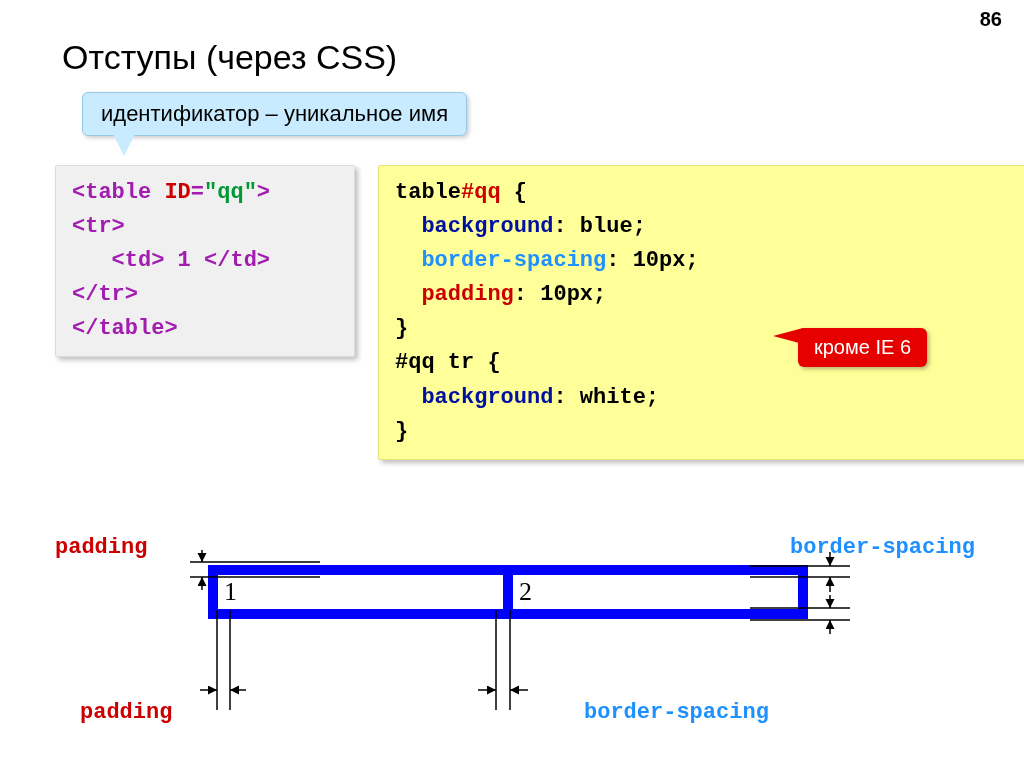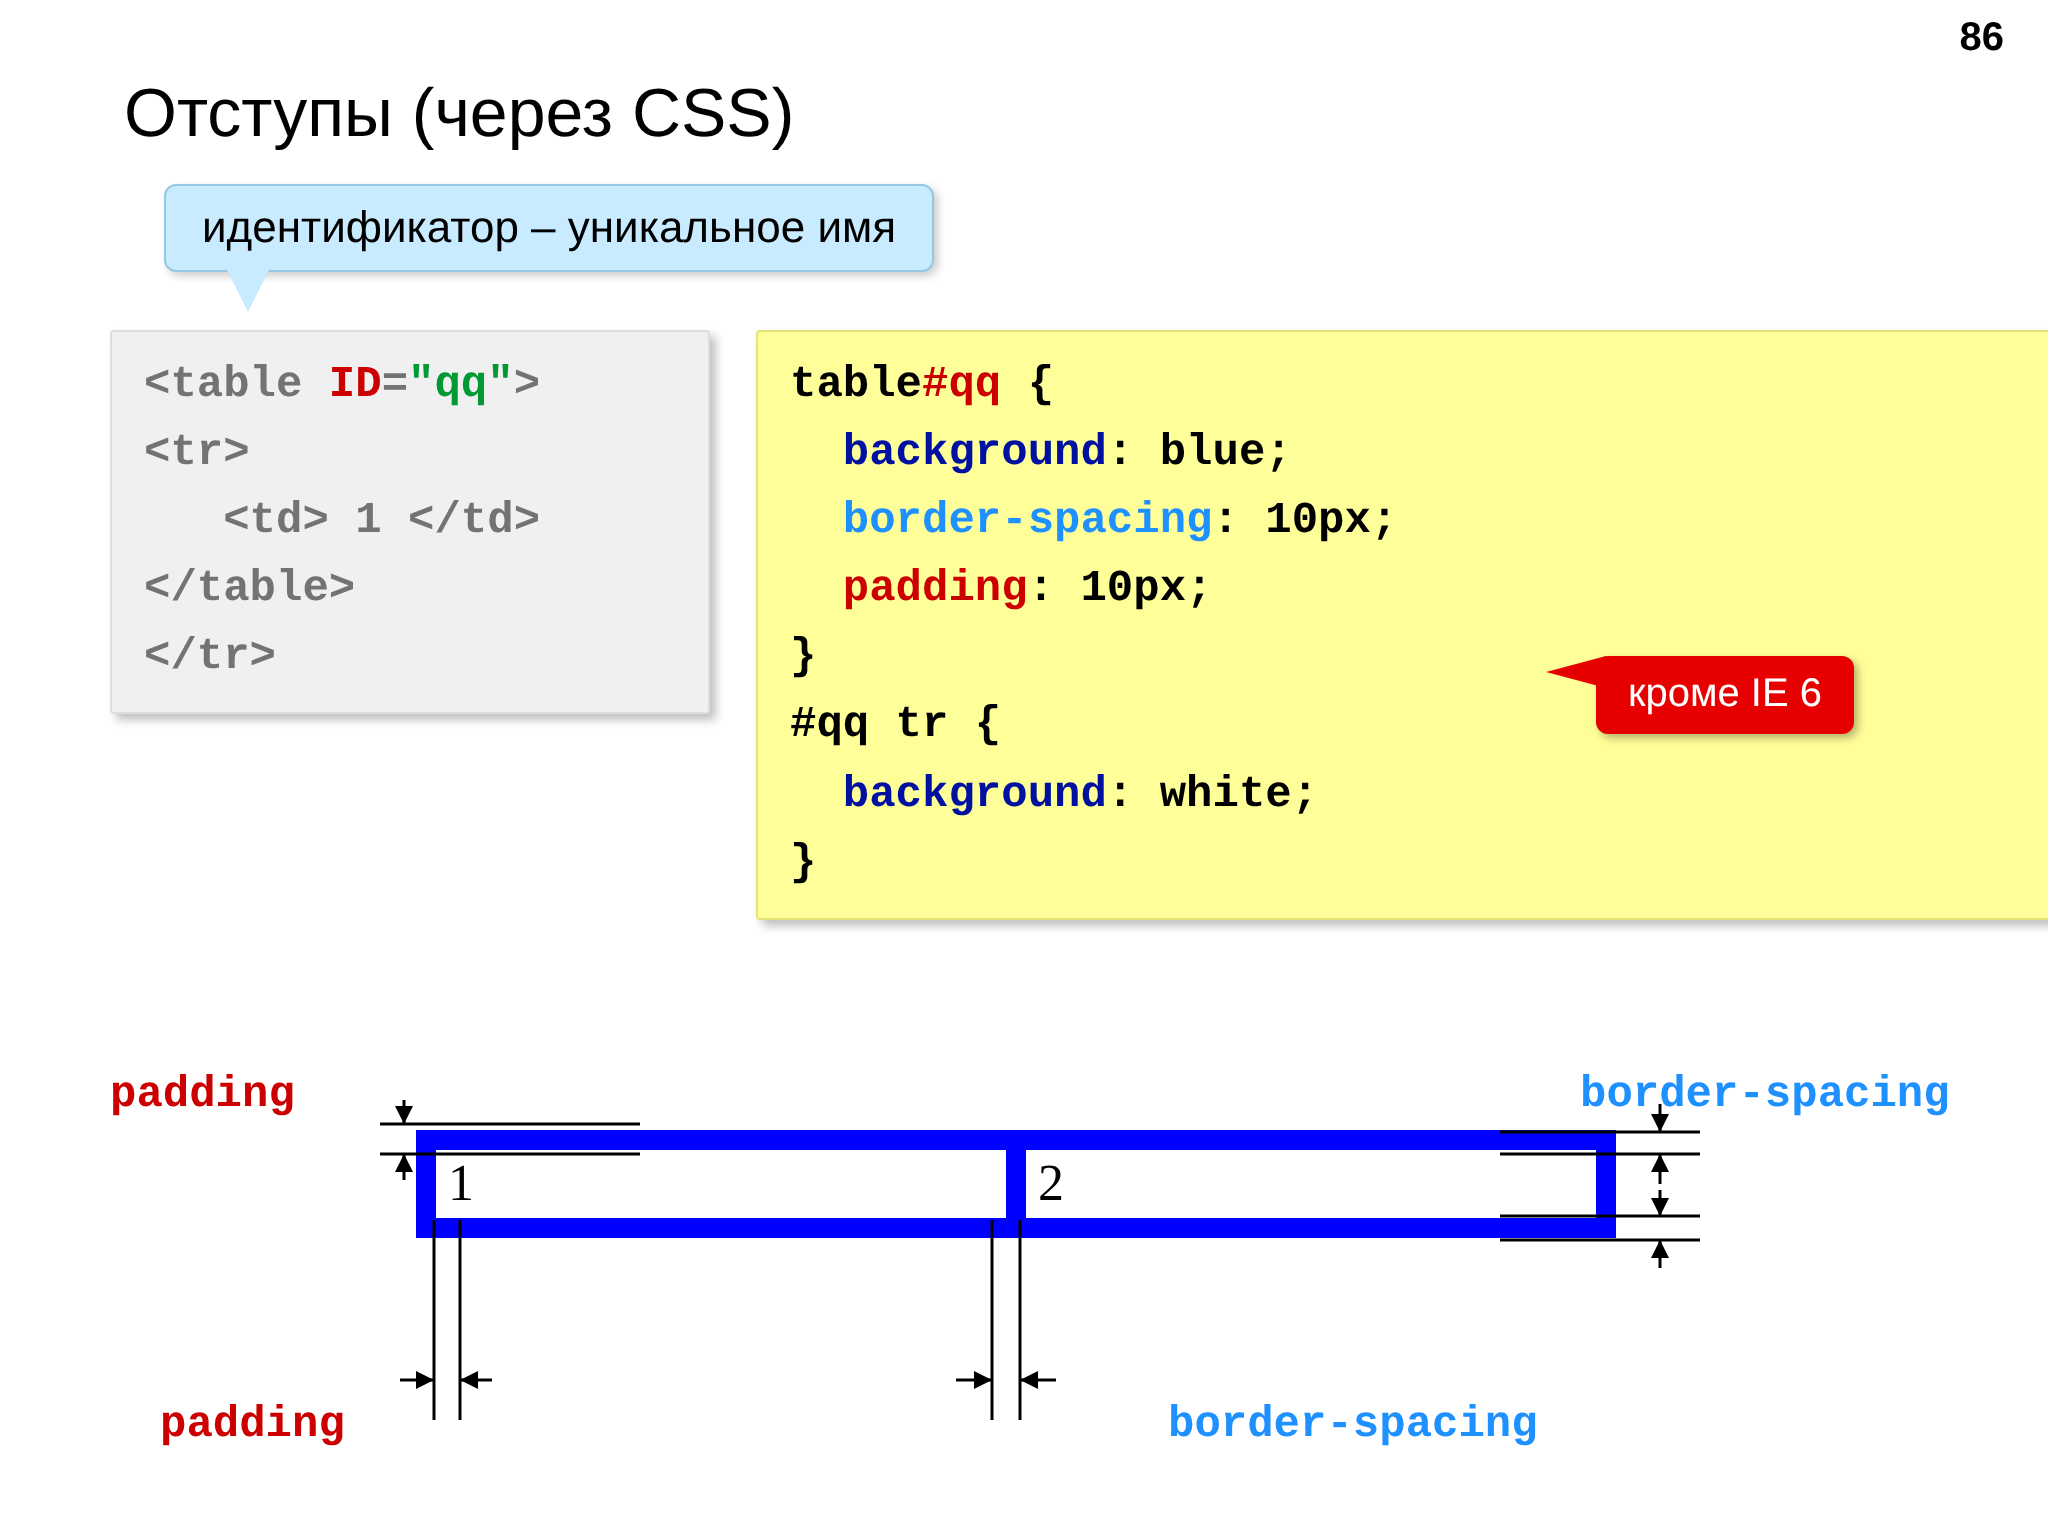--- a/index.html
+++ b/index.html
@@ -67,21 +67,21 @@
     background: #f0f0f0;
     border: 1px solid #ddd;
   }
   .box-css {
     top: 165px;
     left: 378px;
     width: 668px;
     background: #ffff99;
     border: 1px solid #e5e577;
   }
-  .c-maroon { color: #737373; }
+  .c-maroon { color: #a21caf; }
   .c-red { color: #cc0000; }
   .c-green { color: #009933; }
   .c-black { color: #000; }
   .c-navy { color: #0010a0; }
   .c-blue { color: #1e90ff; }
 
   .red-tag {
     position: absolute;
     top: 328px;
     left: 798px;
@@ -146,22 +146,22 @@
 
 <div class="callout">
   <span class="bold">идентификатор</span><span> – уникальное имя</span>
 </div>
 <div class="callout-arrow"></div>
 
 <div class="code-box box-html">
   <div><span class="c-maroon">&lt;table </span><span class="c-red">ID</span><span class="c-maroon">=</span><span class="c-green">"qq"</span><span class="c-maroon">&gt;</span></div>
   <div class="c-maroon">&lt;tr&gt;</div>
   <div class="c-maroon" style="white-space:pre">   &lt;td&gt; 1 &lt;/td&gt;</div>
+  <div class="c-maroon">&lt;/tr&gt;</div>
   <div class="c-maroon">&lt;/table&gt;</div>
-  <div class="c-maroon">&lt;/tr&gt;</div>
 </div>
 
 <div class="code-box box-css">
   <div><span class="c-black">table</span><span class="c-red">#qq</span><span class="c-black"> {</span></div>
   <div style="white-space:pre"><span>  </span><span class="c-navy">background</span><span>: blue;</span></div>
   <div style="white-space:pre"><span>  </span><span class="c-blue">border-spacing</span><span>: 10px;</span></div>
   <div style="white-space:pre"><span>  </span><span class="c-red">padding</span><span>: 10px;</span></div>
   <div>}</div>
   <div>#qq tr {</div>
   <div style="white-space:pre"><span>  </span><span class="c-navy">background</span><span>: white;</span></div>

